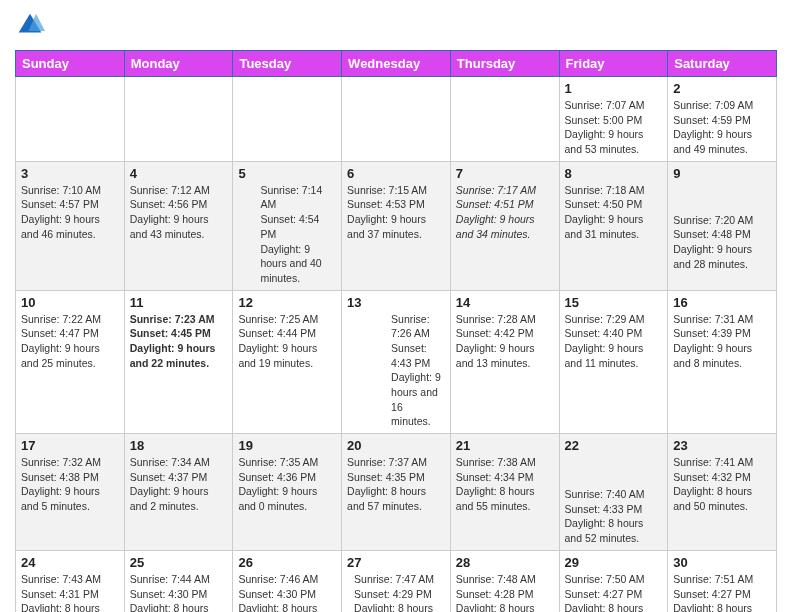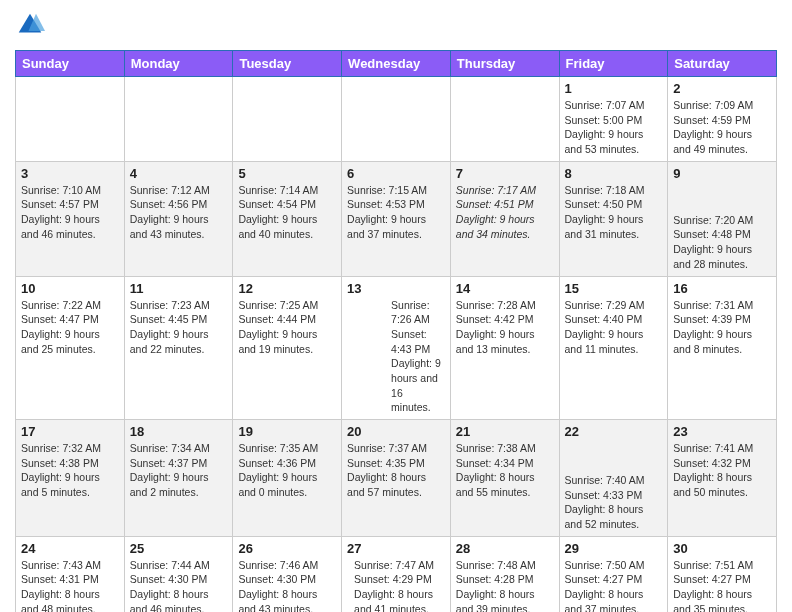--- a/index.html
+++ b/index.html
@@ -8,21 +8,21 @@
     .header { display: flex; justify-content: space-between; align-items: flex-start; margin-bottom: 10px; }
     .logo { display: flex; align-items: center; }
     .logo-text { display: flex; flex-direction: column; line-height: 1.1; }
     .logo-general { font-size: 18px; font-weight: bold; color: #333; }
     .logo-blue { font-size: 18px; font-weight: bold; color: #1a6abf; }
     .logo-icon { width: 30px; height: 30px; margin-right: 4px; }
     .title-block { text-align: right; }
     .month-title { font-size: 36px; font-weight: normal; color: #333; }
     .location { font-size: 16px; color: #555; }
     table { width: 100%; border-collapse: collapse; }
-    thead th { background: #8b5cf6; color: #fff; text-align: left; padding: 5px 6px; font-size: 13px; font-weight: bold; border: 1px solid #2a6db5; }
+    thead th { background: #d946ef; color: #fff; text-align: left; padding: 5px 6px; font-size: 13px; font-weight: bold; border: 1px solid #2a6db5; }
     tbody td { border: 1px solid #ccc; vertical-align: top; padding: 4px 5px; width: calc(100%/7); }
     .day-num { font-size: 13px; font-weight: bold; color: #222; display: block; margin-bottom: 2px; }
     .day-info { font-size: 10.5px; color: #333; line-height: 1.4; }
     .empty-cell { background: #f9f9f9; }
     tbody tr:nth-child(odd) td { background: #fff; }
     tbody tr:nth-child(even) td { background: #f2f2f2; }
     tbody td.empty-cell { background: #f9f9f9; }
   </style>
 </head>
 <body>
@@ -85,21 +85,21 @@
 Daylight: 9 hours and 46 minutes.</div>
           </td>
           <td>
             <span class="day-num">4</span>
             <div class="day-info" style="white-space: pre-line;">Sunrise: 7:12 AM
 Sunset: 4:56 PM
 Daylight: 9 hours and 43 minutes.</div>
           </td>
           <td>
             <span class="day-num">5</span>
-            <div class="day-info" style="white-space: pre-line;">Sunrise: 7:14 AM
+            <div class="day-info" style="white-space: pre-line; margin-left: 22px;">Sunrise: 7:14 AM
 Sunset: 4:54 PM
 Daylight: 9 hours and 40 minutes.</div>
           </td>
           <td>
             <span class="day-num">6</span>
             <div class="day-info" style="white-space: pre-line;">Sunrise: 7:15 AM
 Sunset: 4:53 PM
 Daylight: 9 hours and 37 minutes.</div>
           </td>
           <td>
@@ -123,21 +123,21 @@
         </tr>
         <tr>
           <td>
             <span class="day-num">10</span>
             <div class="day-info" style="white-space: pre-line;">Sunrise: 7:22 AM
 Sunset: 4:47 PM
 Daylight: 9 hours and 25 minutes.</div>
           </td>
           <td>
             <span class="day-num">11</span>
-            <div class="day-info" style="white-space: pre-line;">Sunrise: 7:23 AM
+            <div class="day-info" style="white-space: pre-line; font-weight: bold;">Sunrise: 7:23 AM
 Sunset: 4:45 PM
 Daylight: 9 hours and 22 minutes.</div>
           </td>
           <td>
             <span class="day-num">12</span>
             <div class="day-info" style="white-space: pre-line;">Sunrise: 7:25 AM
 Sunset: 4:44 PM
 Daylight: 9 hours and 19 minutes.</div>
           </td>
           <td>

